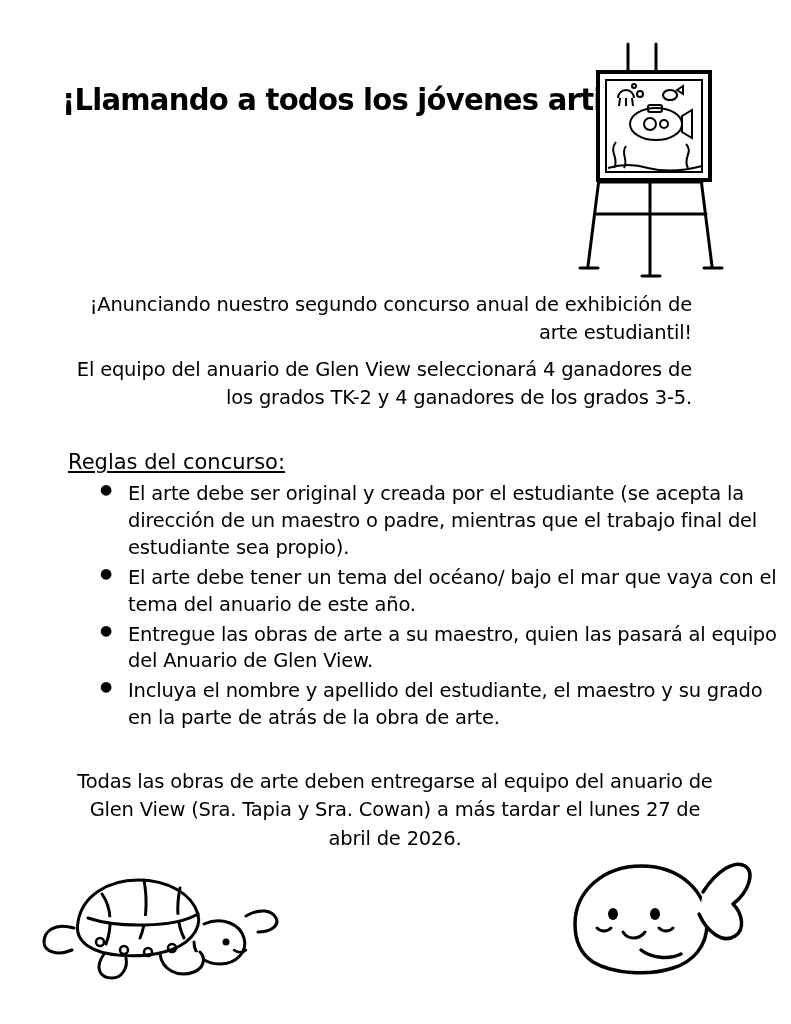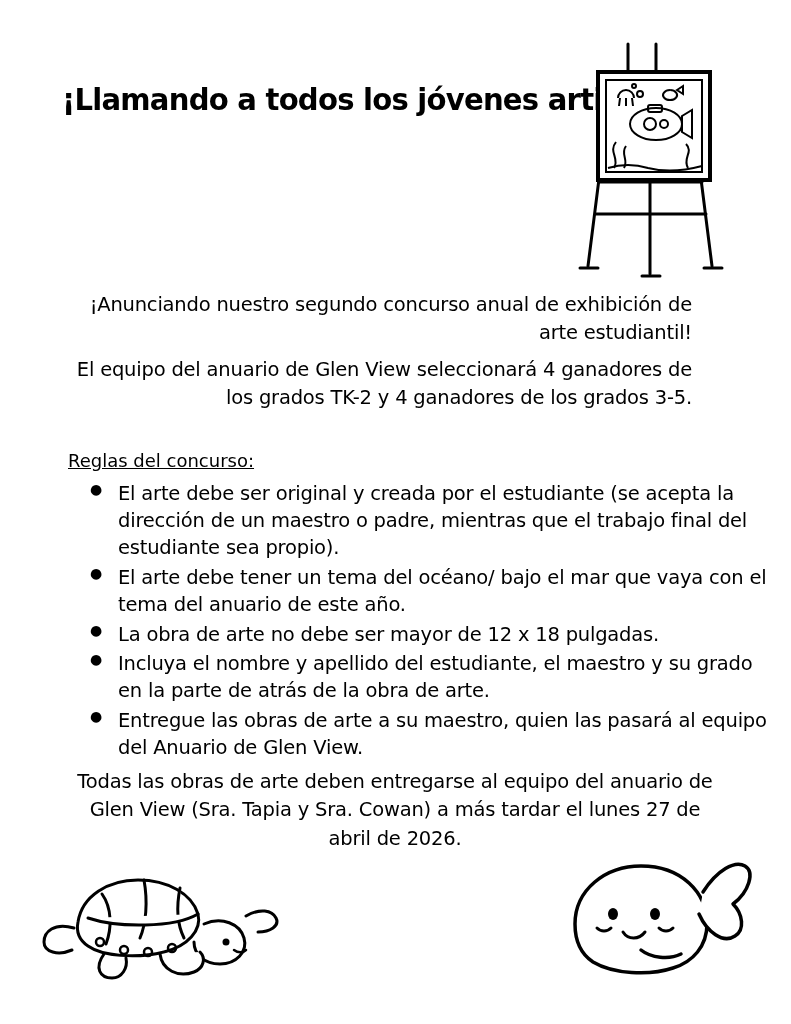--- a/index.html
+++ b/index.html
@@ -71,38 +71,39 @@
     left: 72px;
     width: 620px;
     text-align: right;
   }
 
   
   .rules-title {
     position: absolute;
     top: 450px;
     left: 68px;
-    font-size: 18px;
+    font-size: 21px;
     text-decoration: underline;
   }
   .rules-list {
     position: absolute;
     top: 481px;
     left: 72px;
     width: 660px;
     margin: 0;
     padding: 0 0 0 46px;
     list-style: none;
     font-size: 19.5px;
     line-height: 1.38;
   }
   .rules-list li {
     position: relative;
     margin-bottom: 3px;
     letter-spacing: -0.2px;
+    margin-left: 10px;
   }
   .rules-list li::before {
     content: "●";
     position: absolute;
     left: -28px;
     top: -1px;
     font-size: 14px;
   }
   .rules-list b { font-weight: normal; }
 
@@ -191,23 +192,22 @@
 
   <div class="para p-announce">¡Anunciando nuestro segundo concurso anual de exhibición de arte estudiantil!</div>
 
   <div class="para p-team">El equipo del anuario de Glen View seleccionará 4 ganadores de los grados TK-2 y 4 ganadores de los grados 3-5.</div>
 
   <div class="rules-title">Reglas del concurso:</div>
 
   <ul class="rules-list" id="rules-list">
       <li><span>El arte debe ser original y creada por el estudiante (se acepta la dirección de un maestro o padre, mientras que el trabajo final del estudiante sea propio).</span></li>
       <li><span>El arte debe tener un </span><b>tema del océano/ bajo el mar</b><span> que vaya con el tema del anuario de este año.</span></li>
-      <li><span>La obra de arte no debe ser mayor de 12 x 18 pulgadas.</span></li>
+      <li><span>Entregue las obras de arte a su maestro, quien las pasará al equipo del Anuario de Glen View.</span></li>
       <li><span>Incluya el nombre y apellido del estudiante, el maestro y su grado en la parte de atrás de la obra de arte.</span></li>
-      <li><span>Entregue las obras de arte a su maestro, quien las pasará al equipo del Anuario de Glen View.</span></li>
     </ul>
 
   <div class="closing">Todas las obras de arte deben entregarse al equipo del anuario de Glen View (Sra. Tapia y Sra. Cowan) a más tardar el lunes 27 de abril de 2026.</div>
 
   <div class="turtle">
     <svg viewBox="0 0 240 130" width="240" height="130" aria-hidden="true">
       <g fill="#fff" stroke="#000" stroke-width="3" stroke-linejoin="round" stroke-linecap="round">
 
         <path d="M34 70 c-20 -6 -30 4 -30 14 c0 10 14 14 28 8"></path>
 

